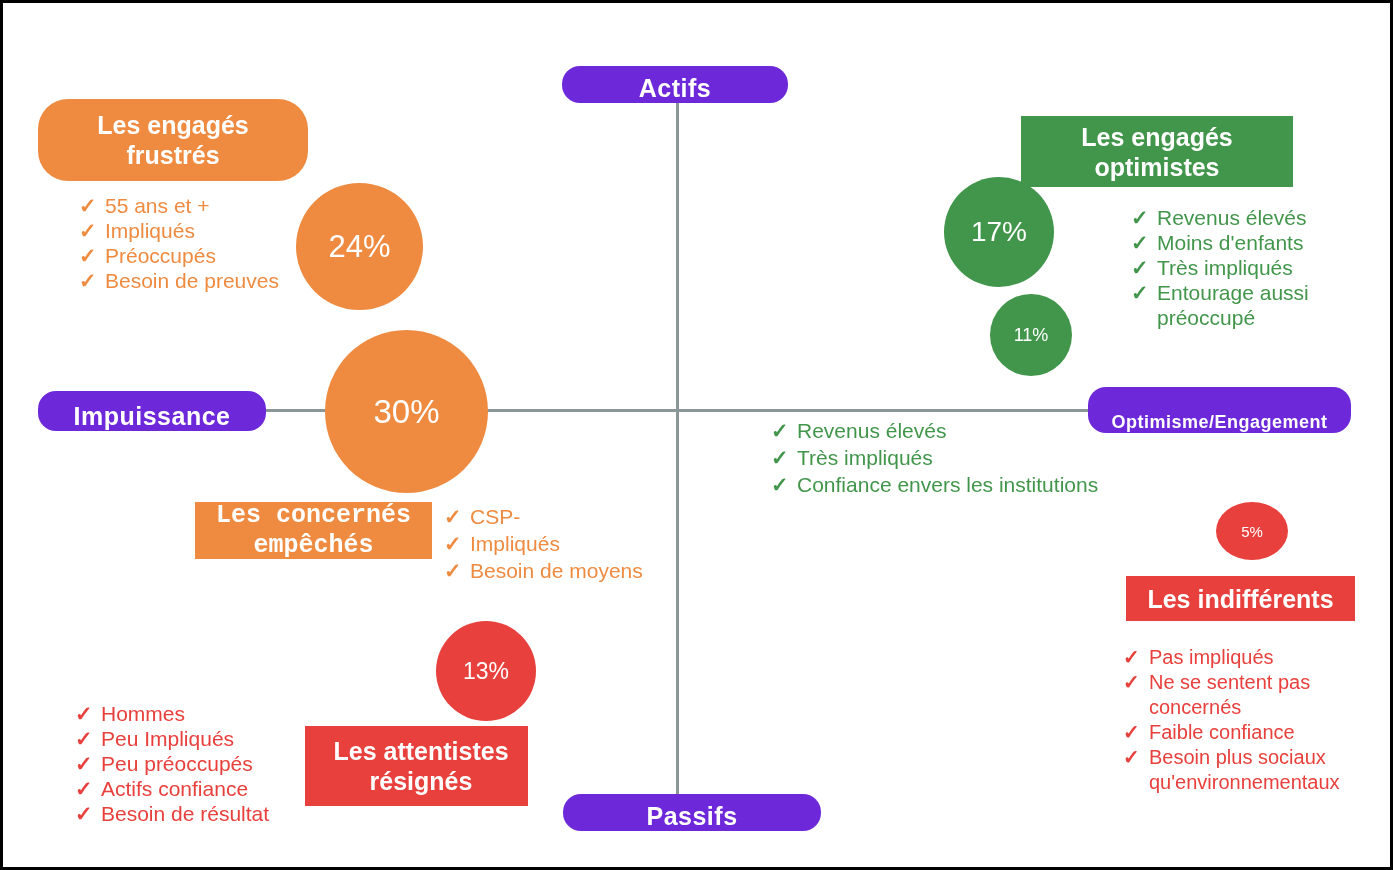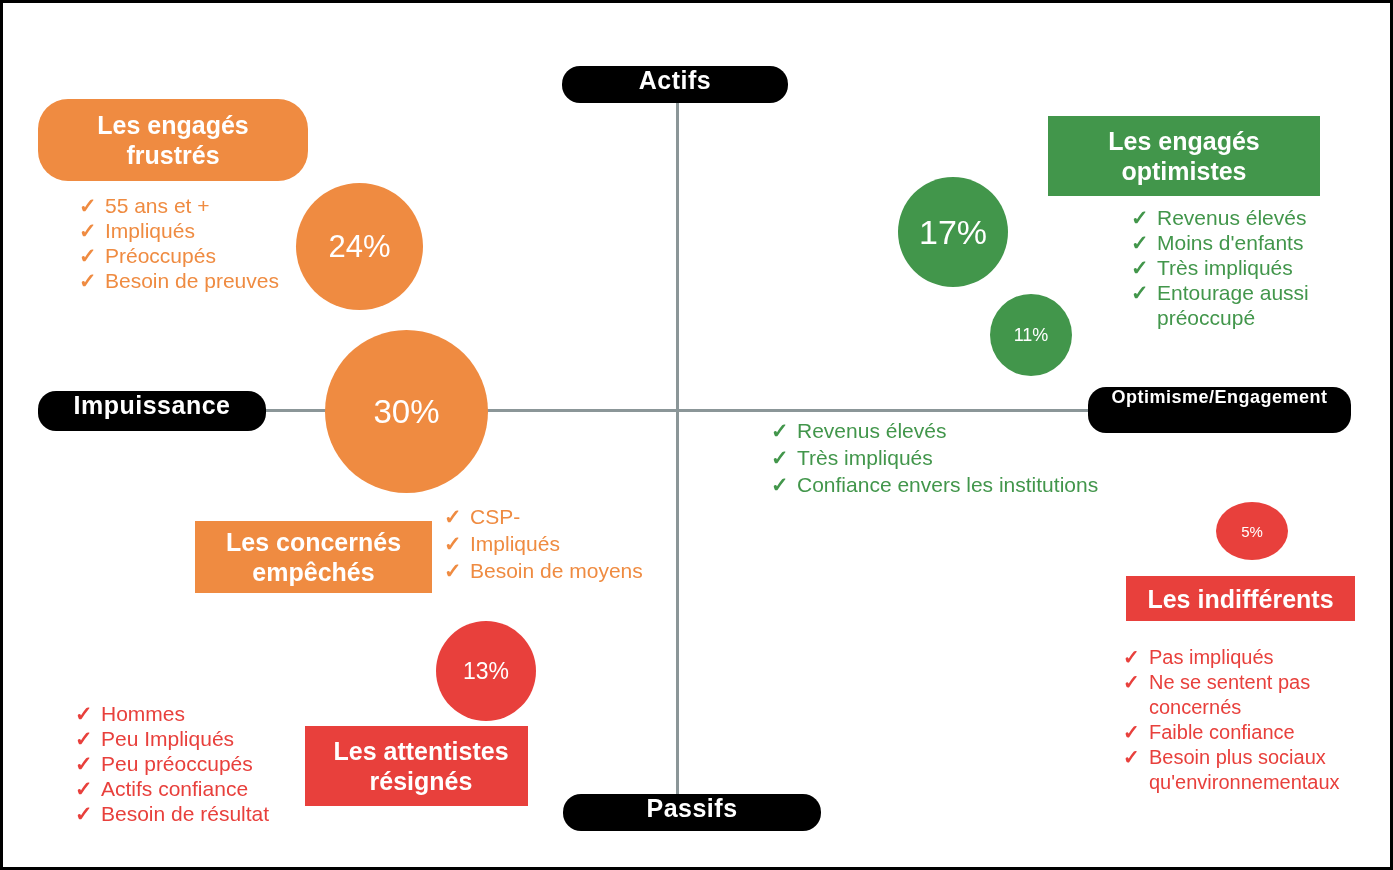--- a/index.html
+++ b/index.html
@@ -4,22 +4,22 @@
 <style>
   * { margin:0; padding:0; box-sizing:border-box; }
   html,body { background:#fff; }
   body { font-family:"Liberation Sans", sans-serif; }
   .canvas {
     position:relative; width:1393px; height:870px;
     background:#fff; border:3px solid #000; overflow:hidden;
   }
   
   .axis-box {
-    position:absolute; background:#000000; color:#fff;
-    display:flex; align-items:flex-start; justify-content:center;
+    position:absolute; background:#6d28d9; color:#fff;
+    display:flex; align-items:flex-end; justify-content:center;
     border-radius:18px; font-weight:bold; letter-spacing:.5px;
   }
   .axis-line { position:absolute; background:#8B9698; }
   
   .seg-box {
     position:absolute; color:#fff; font-weight:bold;
     display:flex; align-items:center; justify-content:center;
     text-align:center; font-size:25px; line-height:1.2; padding:6px 10px;
   }
   .orange-bg { background:#EF8B41; }
@@ -80,42 +80,42 @@
       </div>
       <div class="trait">
         <span class="check">✓</span>
         <span class="trait-text">Besoin de preuves</span>
       </div>
     </div>
 
   <div class="bubble orange-bg" style="left:322px; top:327px; width:163px; height:163px; font-size:33px;">
     <span>30%</span>
   </div>
-  <div class="seg-box orange-bg" style="left:192px; top:518px; width:237px; height:72px;">
+  <div class="seg-box orange-bg" style="left:192px; top:499px; width:237px; height:57px;font-family:Liberation Mono, monospace;">
     <span>Les concernés empêchés</span>
   </div>
   <div class="traits orange-tx" style="left:441px; top:500px; width:225px; line-height:27px;">
       <div class="trait">
         <span class="check">✓</span>
         <span class="trait-text">CSP-</span>
       </div>
       <div class="trait">
         <span class="check">✓</span>
         <span class="trait-text">Impliqués</span>
       </div>
       <div class="trait">
         <span class="check">✓</span>
         <span class="trait-text">Besoin de moyens</span>
       </div>
     </div>
 
-  <div class="bubble green-bg" style="left:895px; top:174px; width:110px; height:110px; font-size:34px;">
+  <div class="bubble green-bg" style="left:941px; top:174px; width:110px; height:110px; font-size:28px;">
     <span>17%</span>
   </div>
-  <div class="seg-box green-bg" style="left:1045px; top:113px; width:272px; height:80px;">
+  <div class="seg-box green-bg" style="left:1018px; top:113px; width:272px; height:71px;">
     <span>Les engagés optimistes</span>
   </div>
   <div class="traits green-tx" style="left:1128px; top:202px; width:210px;">
       <div class="trait">
         <span class="check">✓</span>
         <span class="trait-text">Revenus élevés</span>
       </div>
       <div class="trait">
         <span class="check">✓</span>
         <span class="trait-text">Moins d'enfants</span>

